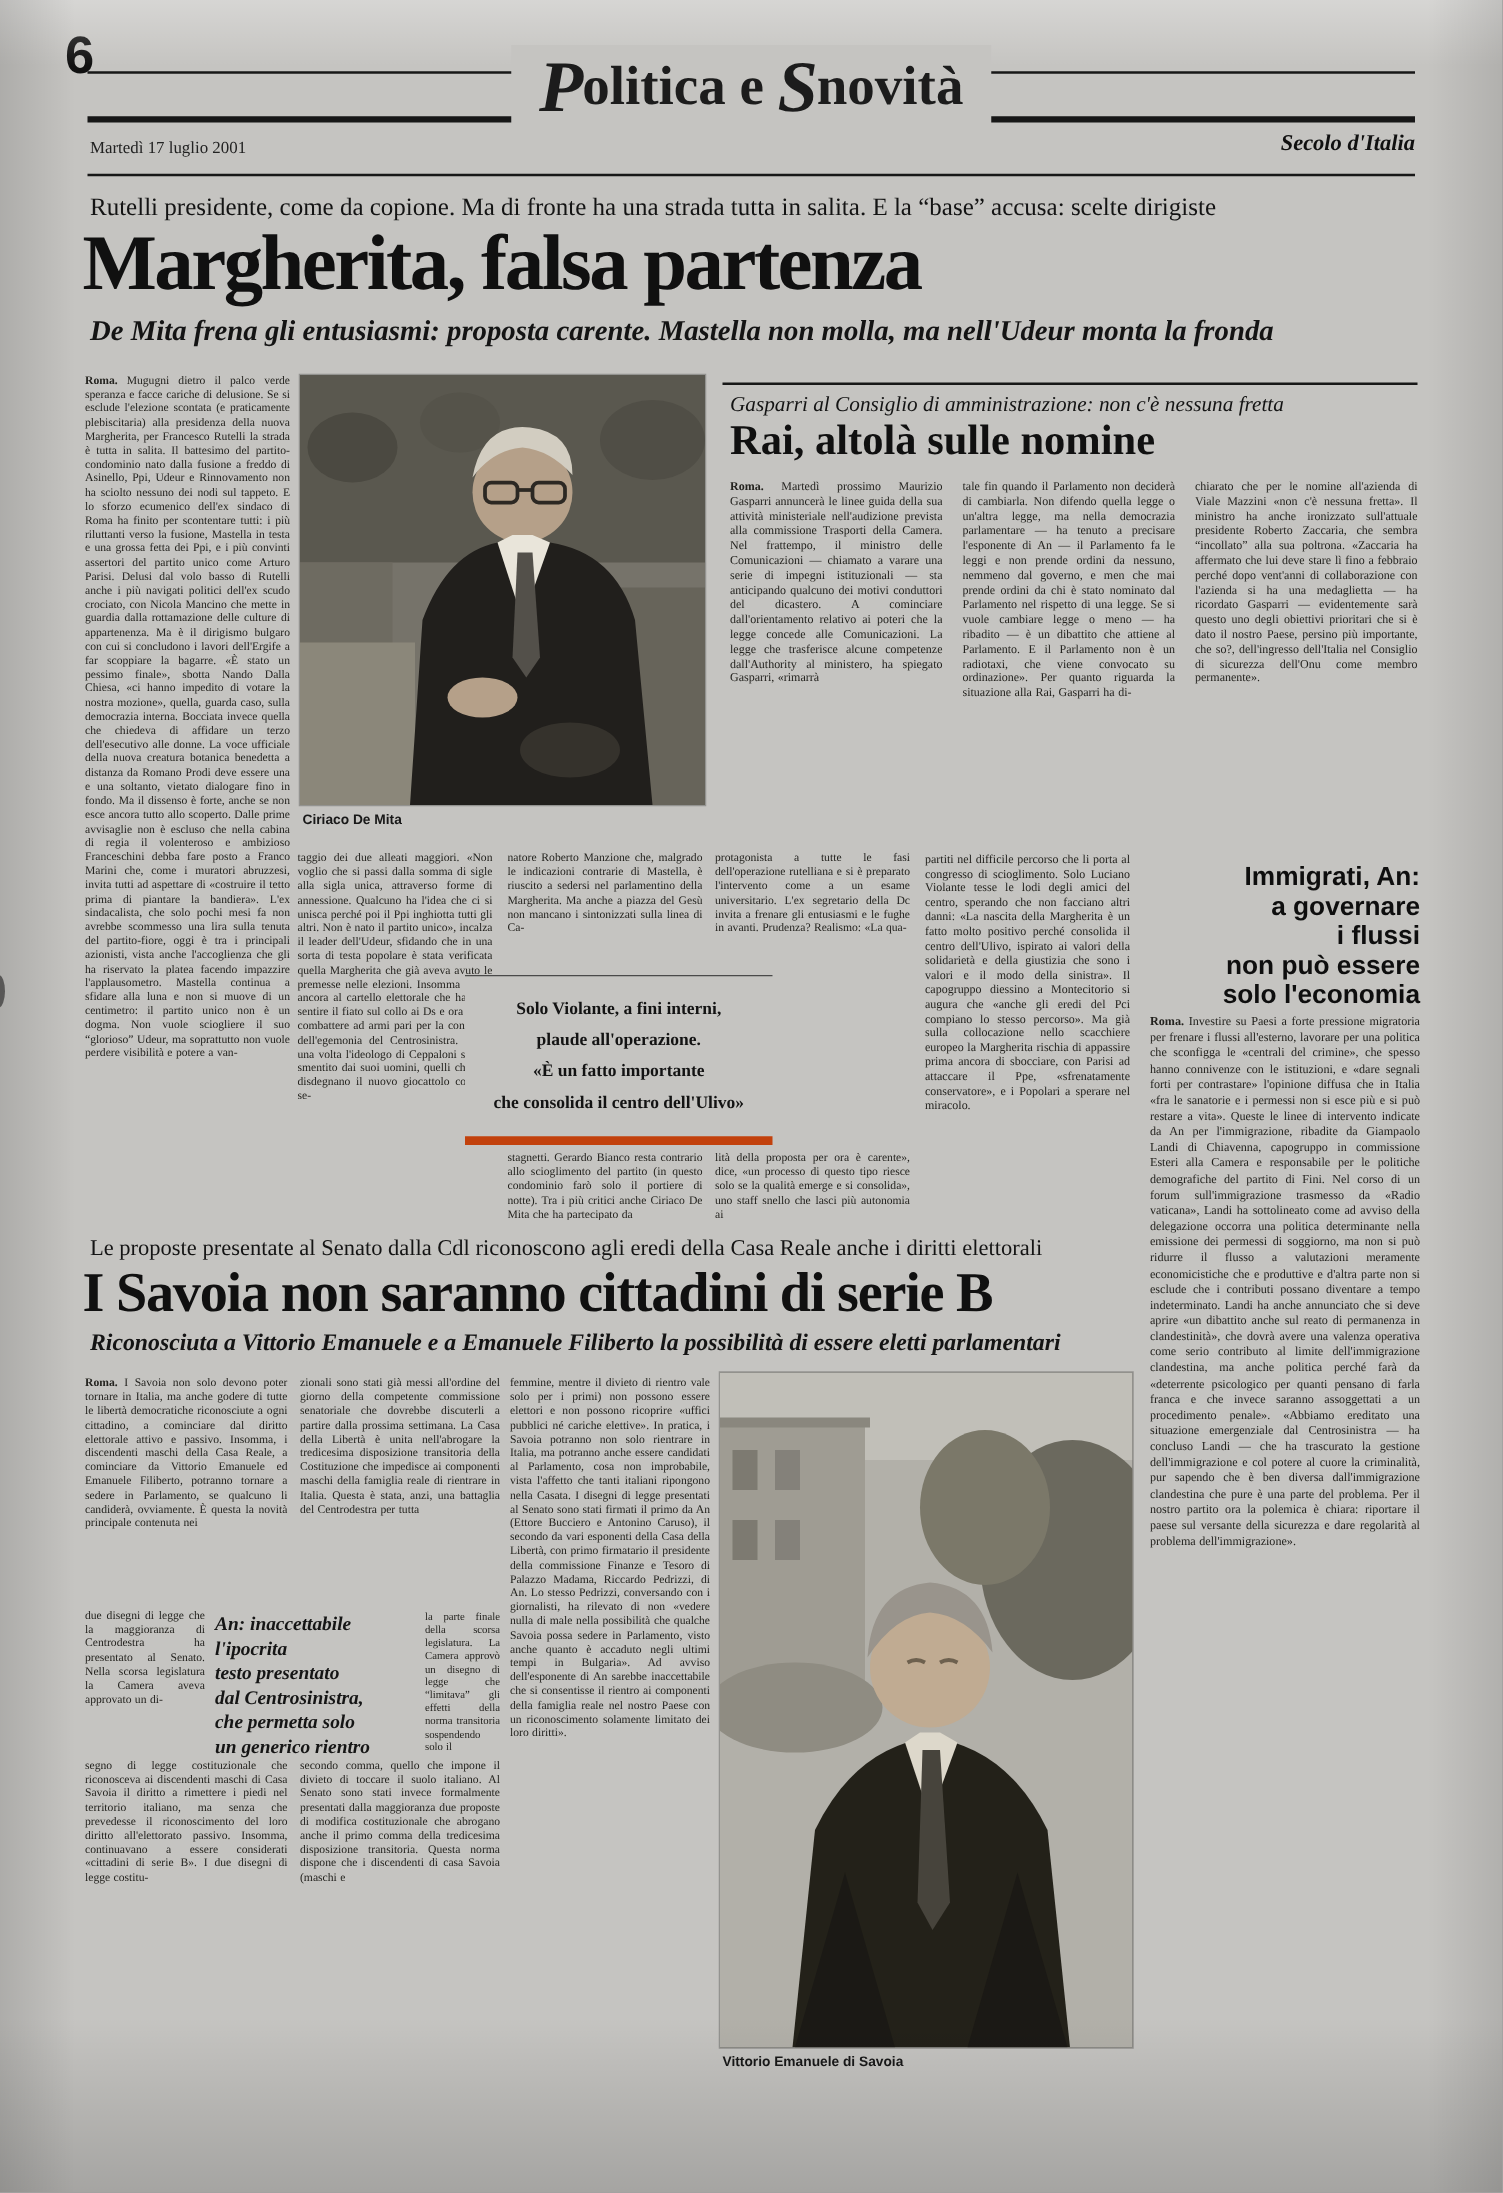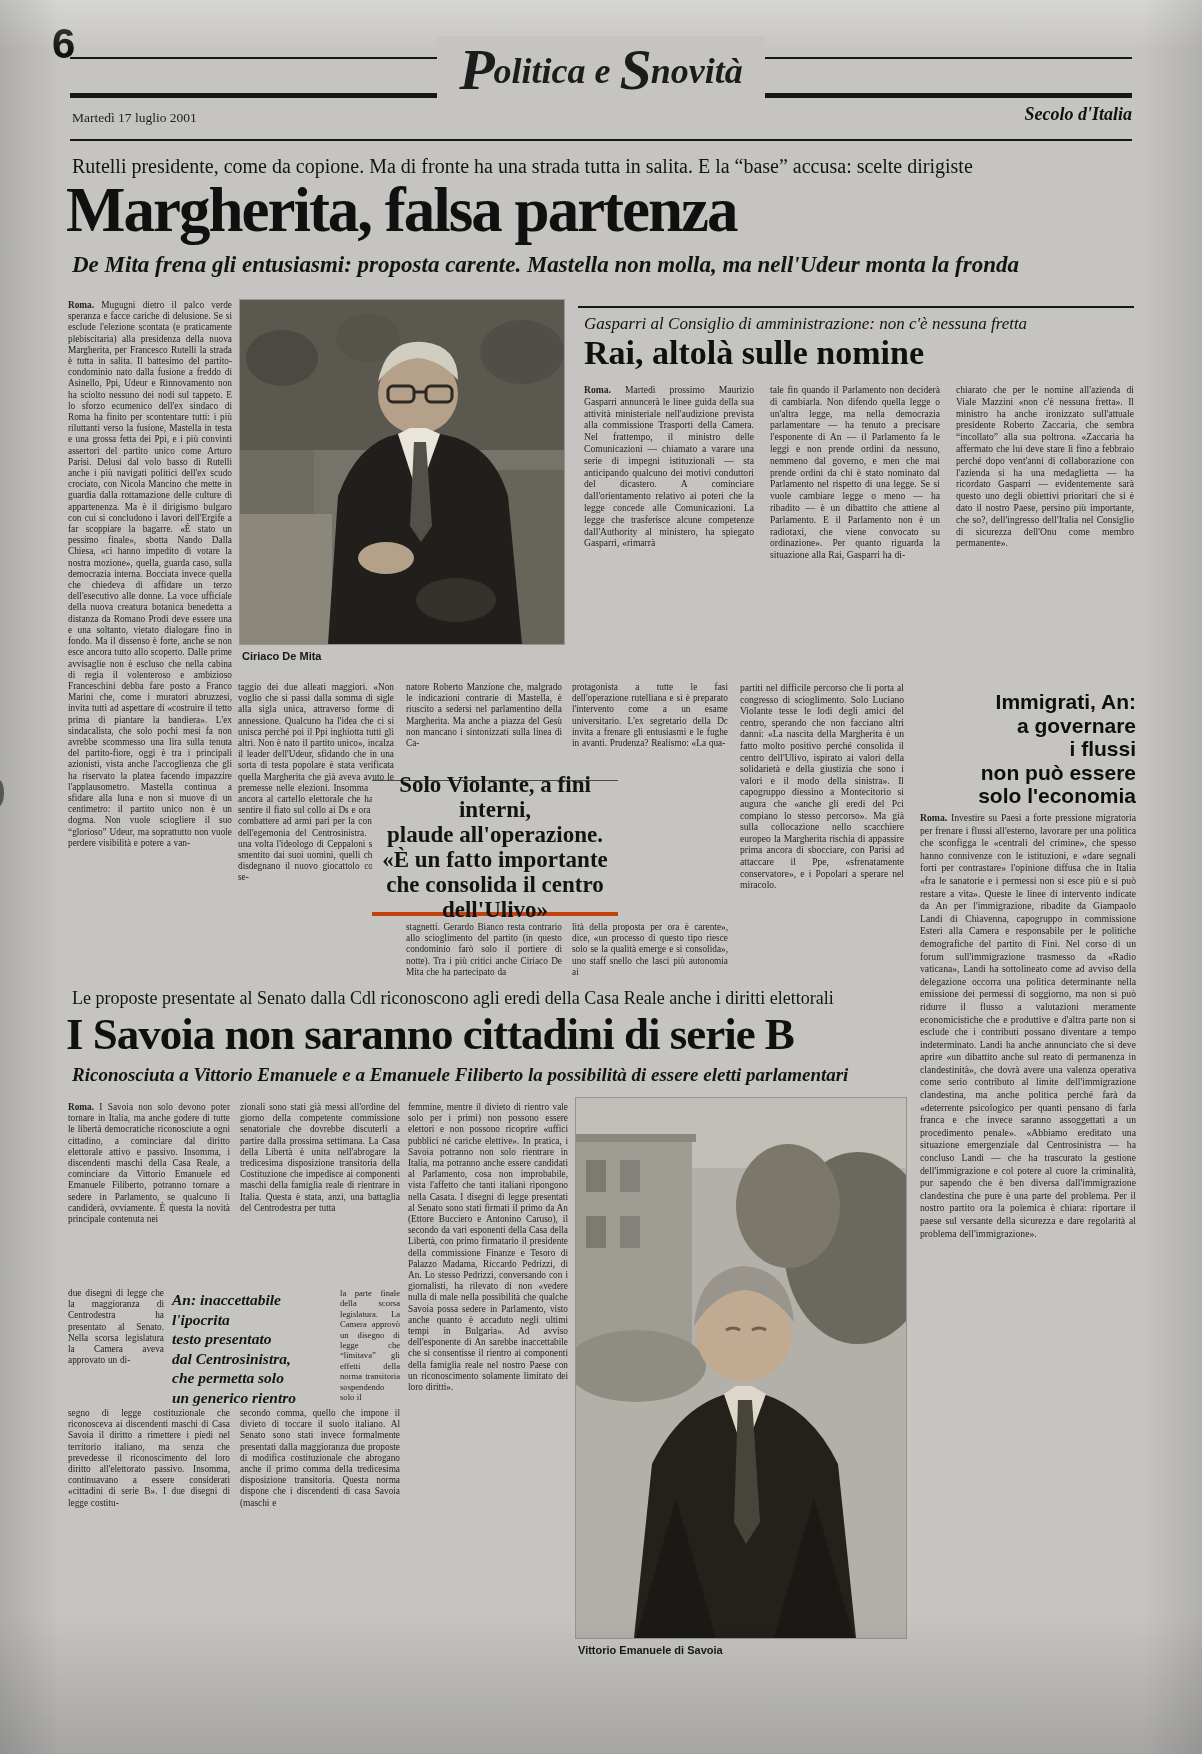--- a/index.html
+++ b/index.html
@@ -13,39 +13,39 @@
     content:""; position:absolute; inset:0; pointer-events:none;
     background:
       linear-gradient(90deg, rgba(0,0,0,.12), rgba(0,0,0,0) 5%, rgba(0,0,0,0) 95%, rgba(0,0,0,.10)),
       linear-gradient(180deg, rgba(255,255,255,.30), rgba(0,0,0,0) 3%, rgba(0,0,0,0) 92%, rgba(0,0,0,.16));
   }
   .rule { position:absolute; background:#171717; }
   .pagenum { position:absolute; font-family:"Liberation Sans",sans-serif; font-weight:bold; font-size:42px; color:#111; }
   .section-title { position:absolute; left:0; right:0; top:36px; text-align:center; z-index:3; }
   .section-title .inner { display:inline-block; background:#c5c4c1; padding:0 22px; }
   .cap-big { font-size:58px; font-weight:bold; font-style:italic; vertical-align:-6px; letter-spacing:-1px; }
-  .cap-rest { font-size:36px; font-weight:bold; font-style:italic; }
+  .cap-rest { font-size:44px; font-weight:bold; }
   .dateline-row { position:absolute; left:70px; right:70px; top:104px; }
   .issue-date { position:absolute; left:2px; top:6px; font-size:13.5px; color:#222; }
   .paper-name { position:absolute; right:0; top:0; font-size:18px; font-weight:bold; font-style:italic; color:#101010; }
   .kicker { position:absolute; color:#141414; }
   .headline { position:absolute; font-weight:bold; color:#101010; }
   .subhead { position:absolute; font-weight:bold; font-style:italic; color:#141414; }
   .btxt {
     position:absolute; font-size:9.3px; line-height:11.2px; text-align:justify;
     overflow:hidden; color:#24231f; word-spacing:.4px;
   }
   .btxt b.dl { font-weight:bold; }
   .caption { position:absolute; font-family:"Liberation Sans",sans-serif; font-weight:bold; font-size:11px; color:#181818; }
   .photo { position:absolute; overflow:hidden; background:#7c7a74; box-shadow:0 0 0 1px rgba(0,0,0,.25); }
   .photo svg { display:block; }
   .quote1 {
     position:absolute; display:flex; align-items:center; justify-content:center;
-    text-align:center; font-weight:bold; font-size:23px; line-height:25px;
-    white-space:pre-line; border-top:1px solid #4a4a4a; border-bottom:4px solid #c2410c;
+    text-align:center; font-weight:bold; font-size:14px; line-height:25px;
+    white-space:pre-line; border-top:1px solid #4a4a4a; border-bottom:7px solid #c2410c;
     background:#c5c4c1; z-index:2; color:#131313;
   }
   .quote2 {
     position:absolute; font-weight:bold; font-style:italic; font-size:15.5px; line-height:19.5px;
     white-space:pre-line; background:#c5c4c1; z-index:2; color:#151515; padding-top:4px;
   }
   .rail-headline {
     position:absolute; text-align:right; font-family:"Liberation Sans",sans-serif;
     font-weight:bold; font-size:21px; line-height:23.5px; white-space:pre-line; color:#0e0e0e;
   }

